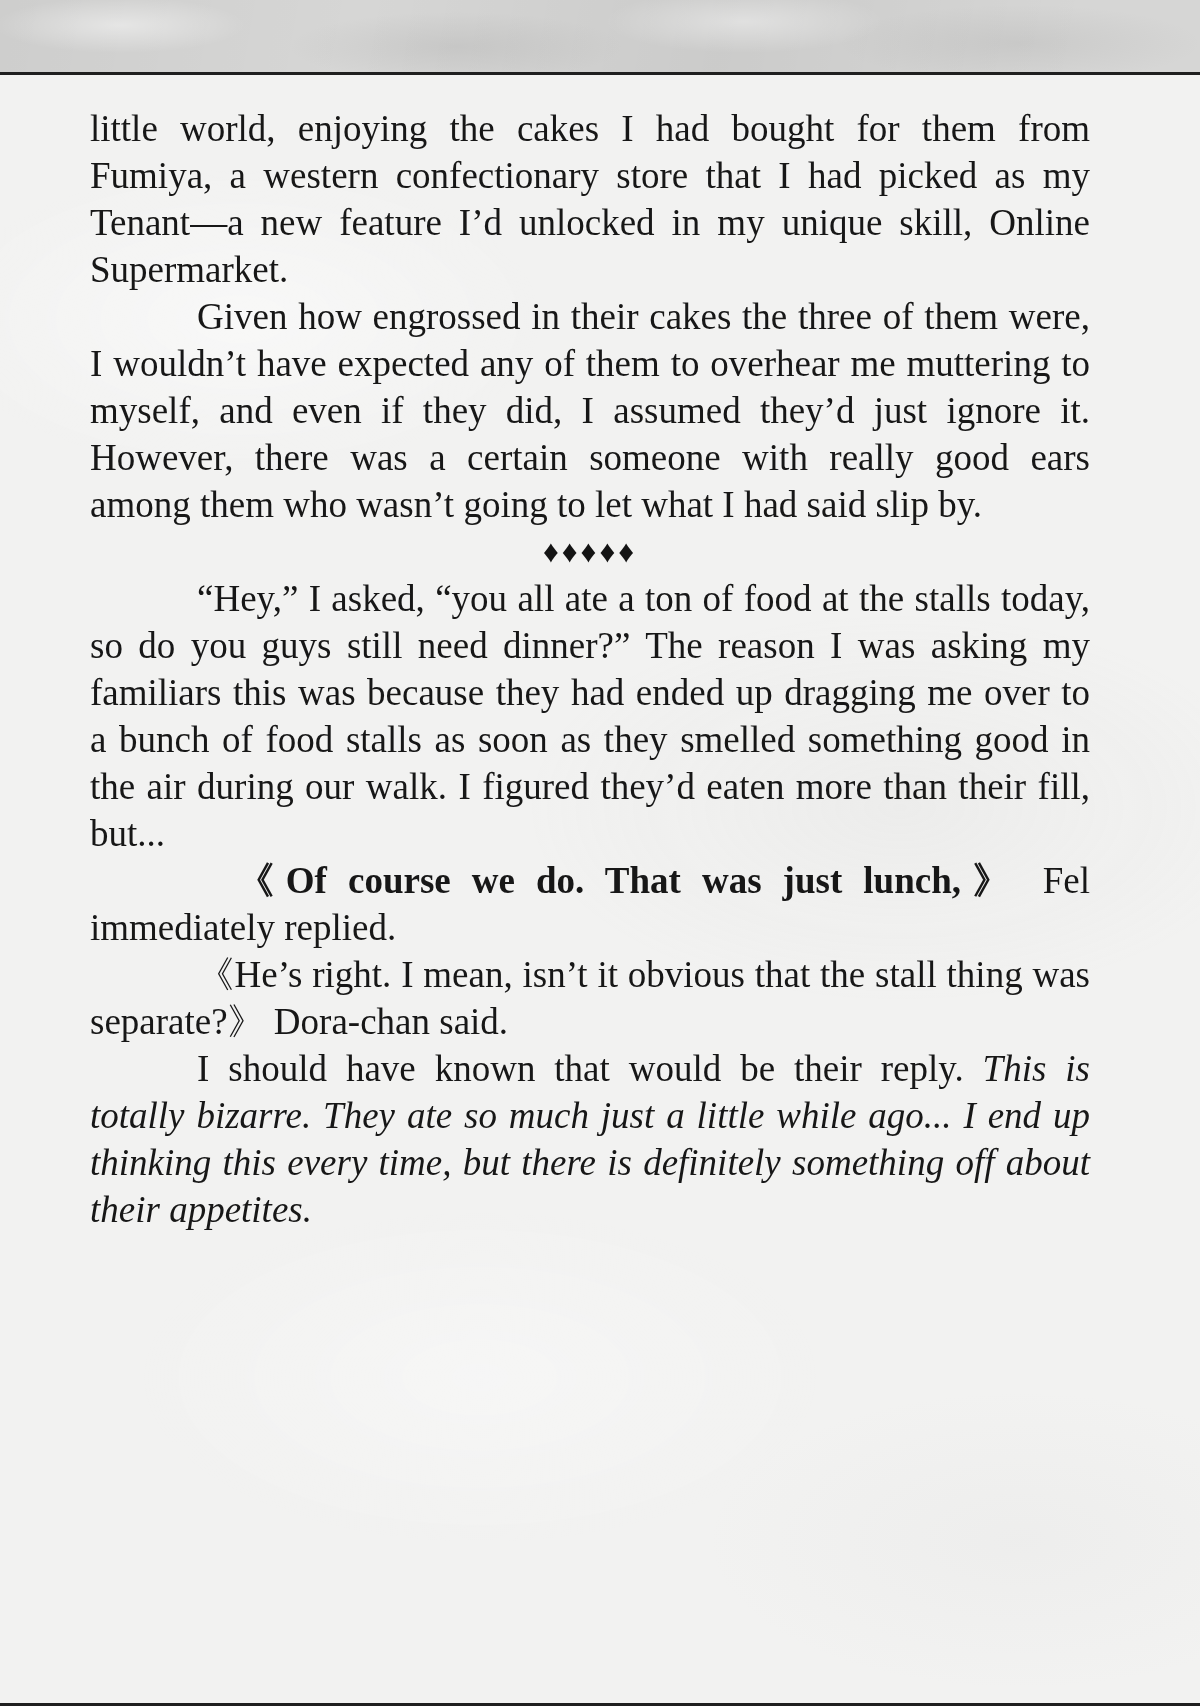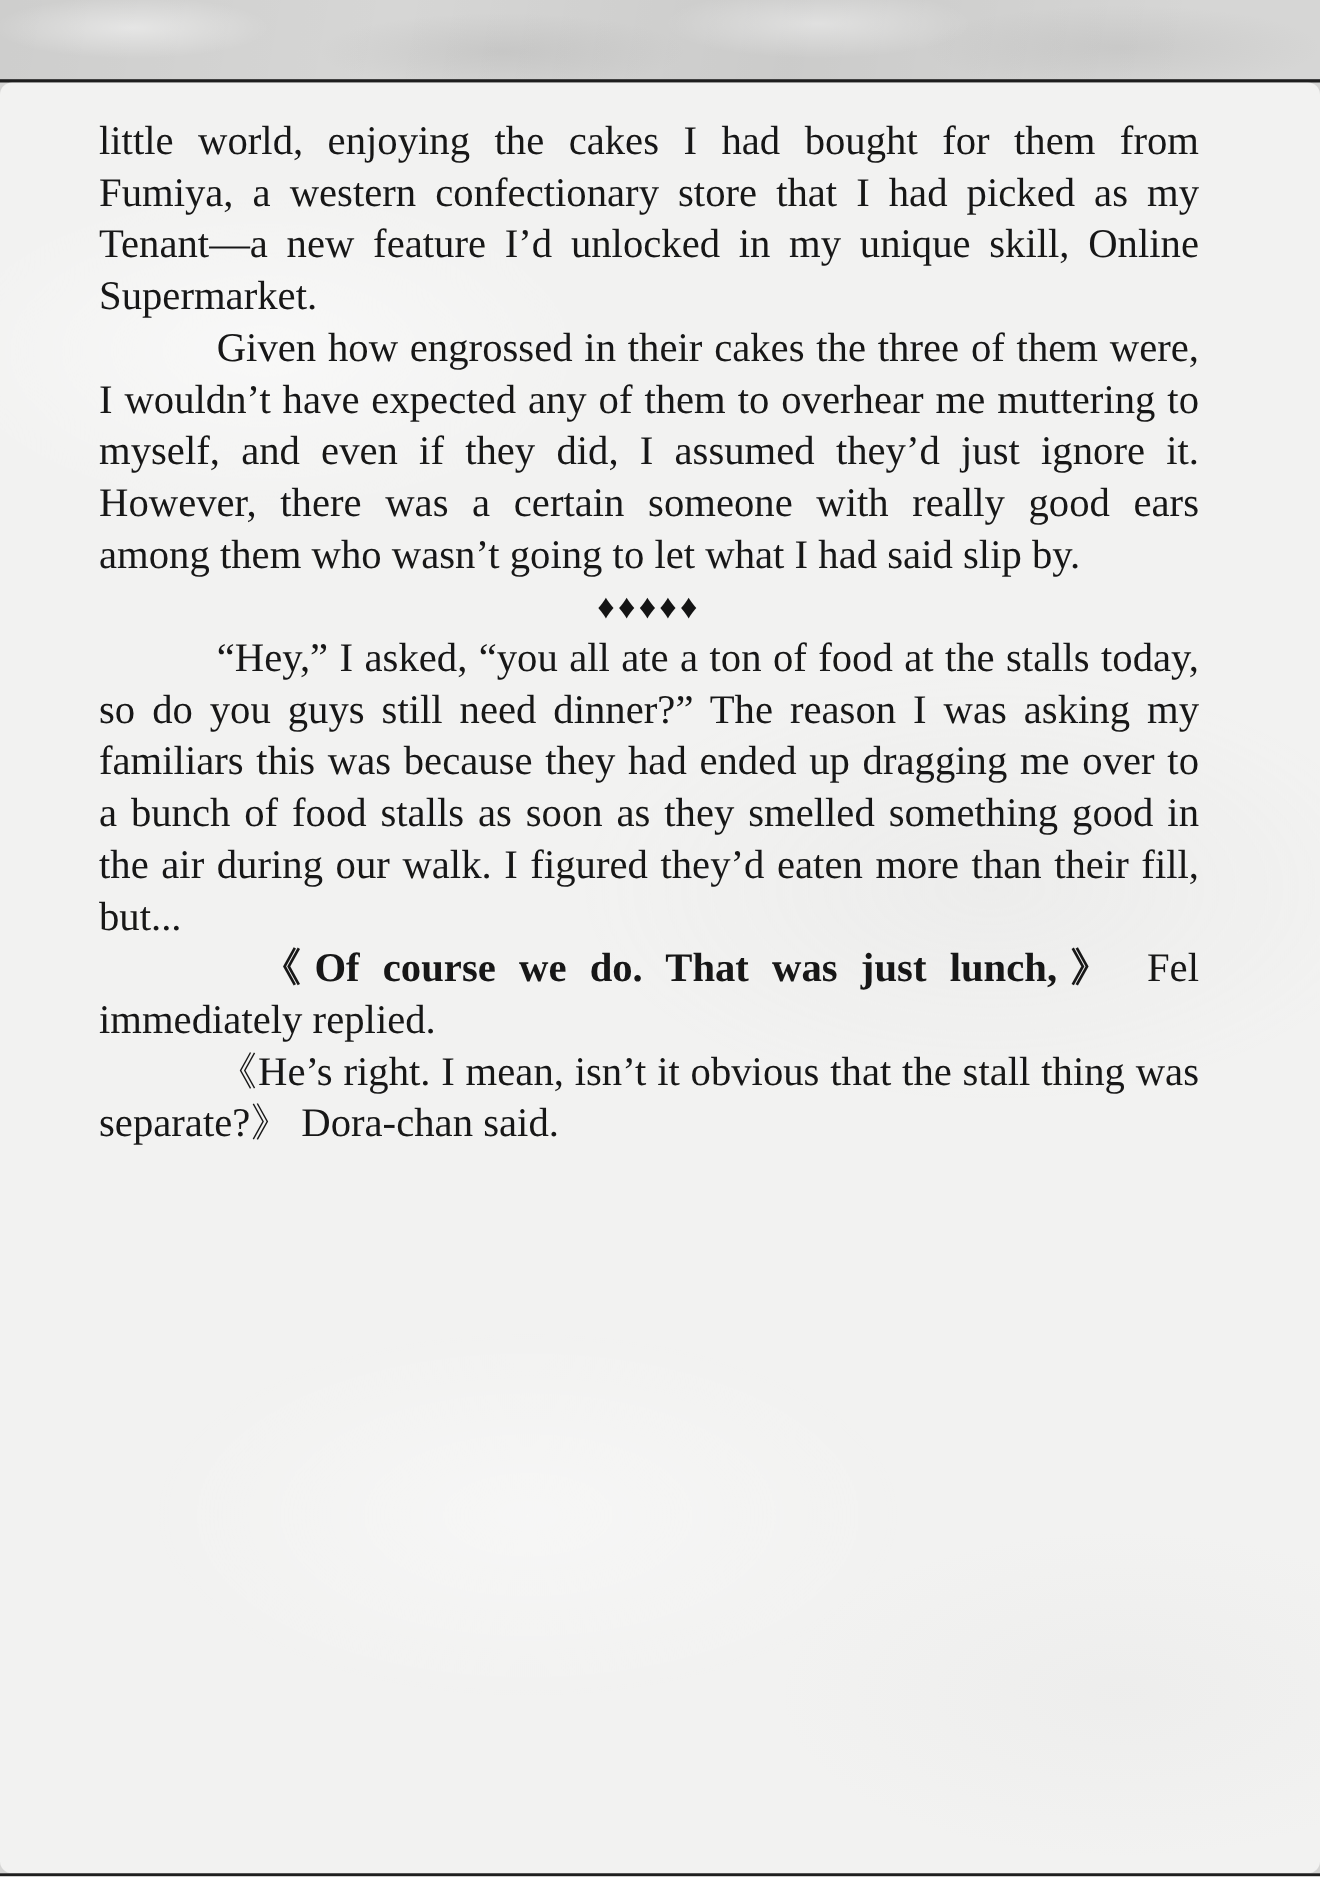--- a/index.html
+++ b/index.html
@@ -33,21 +33,20 @@
     font-size: 37px;
     line-height: 47px;
     text-align: justify;
     overflow: hidden;
     background-color: #f2f2f1;
     background-image:
       radial-gradient(400px 200px at 20% 15%, rgba(255,255,255,.5), transparent 75%),
       radial-gradient(500px 260px at 75% 45%, rgba(190,190,190,.10), transparent 75%),
       radial-gradient(450px 220px at 40% 80%, rgba(255,255,255,.35), transparent 75%),
       radial-gradient(420px 200px at 85% 90%, rgba(185,185,185,.08), transparent 75%);
-    border-radius: 11px;
   }
   .page p { margin: 0; }
   .page p.indent { text-indent: 107px; }
   .separator {
     text-align: center;
     text-indent: 0 !important;
     font-size: 31px;
     letter-spacing: 3px;
     line-height: 47px;
     margin: 28px 0 50px 0;
@@ -74,20 +73,21 @@
     <p class="separator"><span>♦♦♦♦♦</span></p>
 
 
     <p class="indent"><span>“Hey,” I asked, “you all ate a ton of food at the stalls today, so do you guys still need dinner?” The reason I was asking my familiars this was because they had ended up dragging me over to a bunch of food stalls as soon as they smelled something good in the air during our walk. I figured they’d eaten more than their fill, but...</span></p>
 
     <p class="indent"><span class="speech-bold">《Of course we do. That was just lunch,》</span><span> Fel immediately replied.</span></p>
 
     <p class="indent"><span>《He’s right. I mean, isn’t it obvious that the stall thing was separate?》 Dora-chan said.</span></p>
 
 
+    <p class="indent"><span>I should have known that would be their reply. </span><span class="inner-italic">This is totally bizarre. They ate so much just a little while ago... I end up thinking this every time, but there is definitely something off about their appetites.</span></p>
 
   </div>
 
   <div class="rule"></div>
 
   <div class="band band-bottom"></div>
 
 </div>
 
 </body></html>

